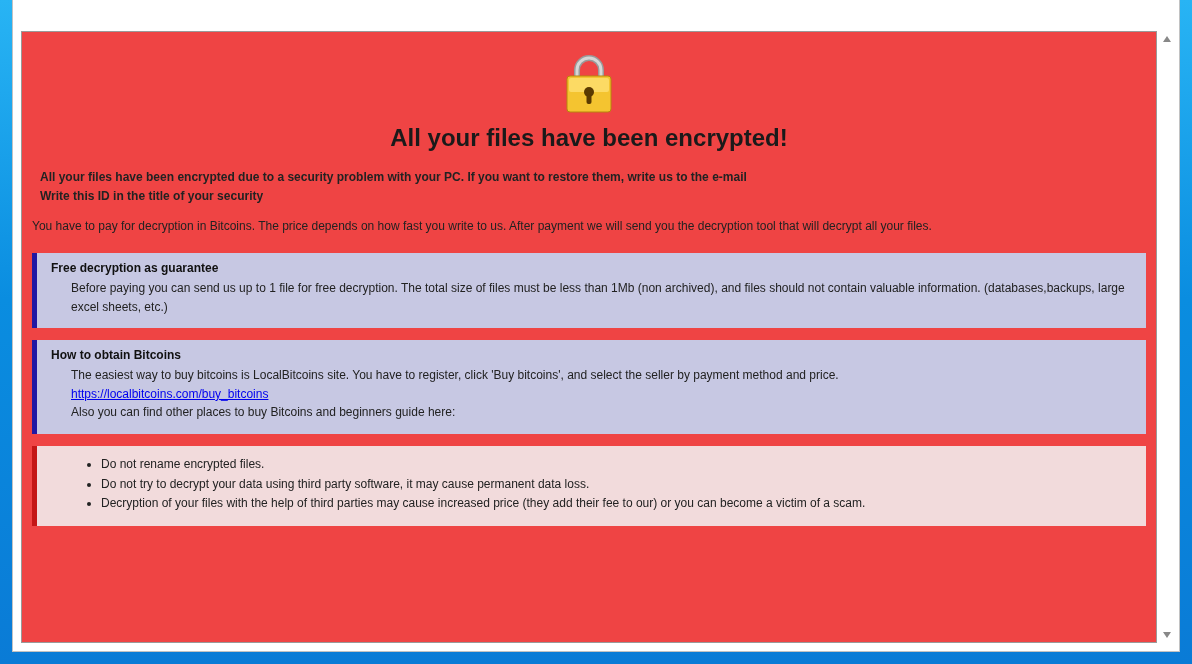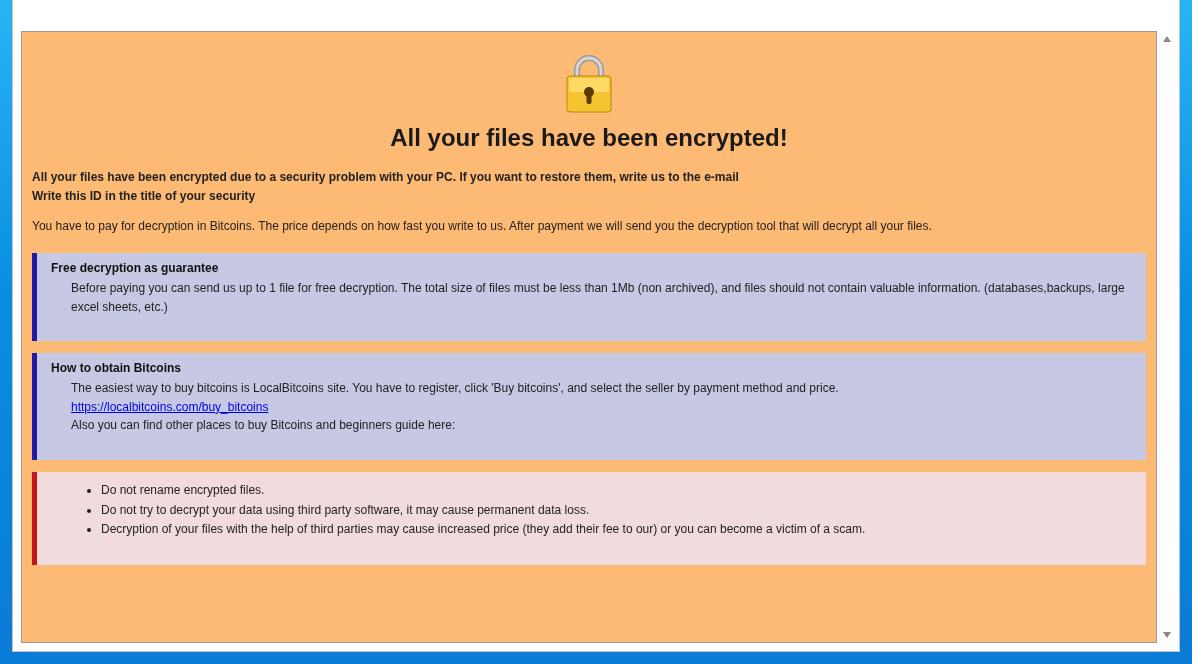--- a/index.html
+++ b/index.html
@@ -18,21 +18,21 @@
     position: absolute;
     left: 12px; top: -6px;
     width: 1168px; height: 658px;
     background: #ffffff;
     border: 1px solid #c2c2c2;
   }
   .content-frame {
     position: absolute;
     left: 8px; top: 36px;
     right: 22px; bottom: 8px;
-    background: #fdba74;
+    background: #ef4444;
     border: 1px solid #9a9a9a;
     padding: 10px 10px 24px 10px;
   }
   .scroll-up, .scroll-down {
     position: absolute; right: 4px;
     width: 16px; height: 16px;
     color: #777;
     display: flex; align-items: center; justify-content: center;
     font-size: 11px;
   }
@@ -40,26 +40,26 @@
   .scroll-down { bottom: 8px; }
 
   .header-center { text-align: center; padding-top: 6px; margin-bottom: 16px; }
   .lock-svg { display: block; margin: 0 auto; }
   h1.title {
     font-size: 24px; font-weight: bold; color: #1a1a1a;
     margin-top: 4px;
   }
 
   .intro { margin: 6px 0 18px 0; line-height: 1.5; }
-  .intro .b { font-weight: bold; display: block; margin: 1px 0; }
+  .intro .b { font-weight: bold; display: block; margin: 1px 8px; }
   .intro .p { display: block; margin: 12px 0; color: #222; }
 
   .section {
     margin: 12px 0;
-    padding: 8px 10px 25px 14px;
+    padding: 8px 10px 12px 14px;
     border-left: 5px solid;
     font-size: 12px;
   }
   .section.blue {
     background: #c7c8e3;
     border-left-color: #2118a3;
   }
   .section.red {
     background: #f2dbdc;
     border-left-color: #c41616;

